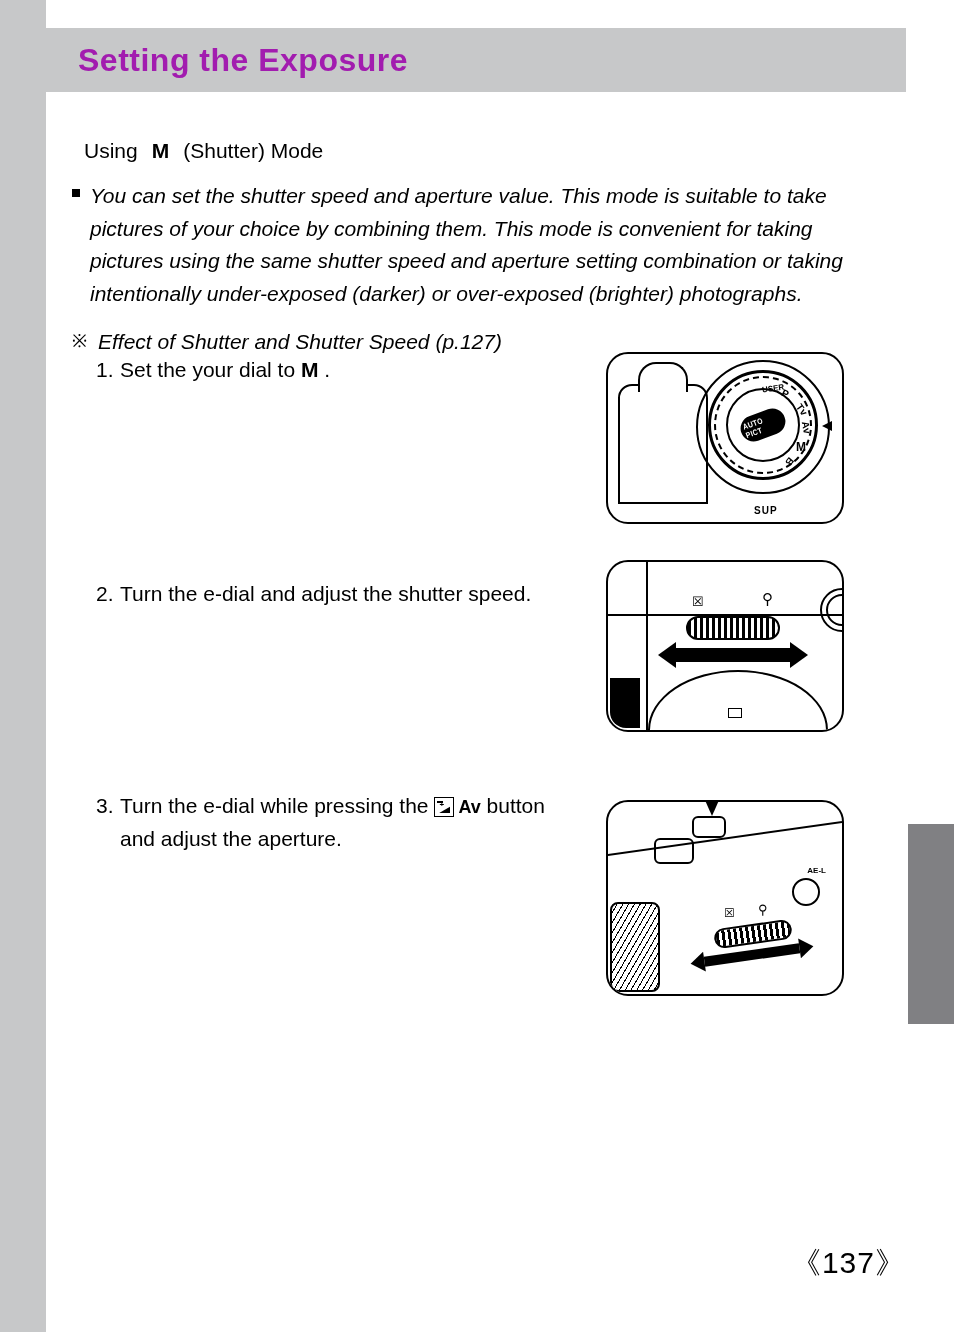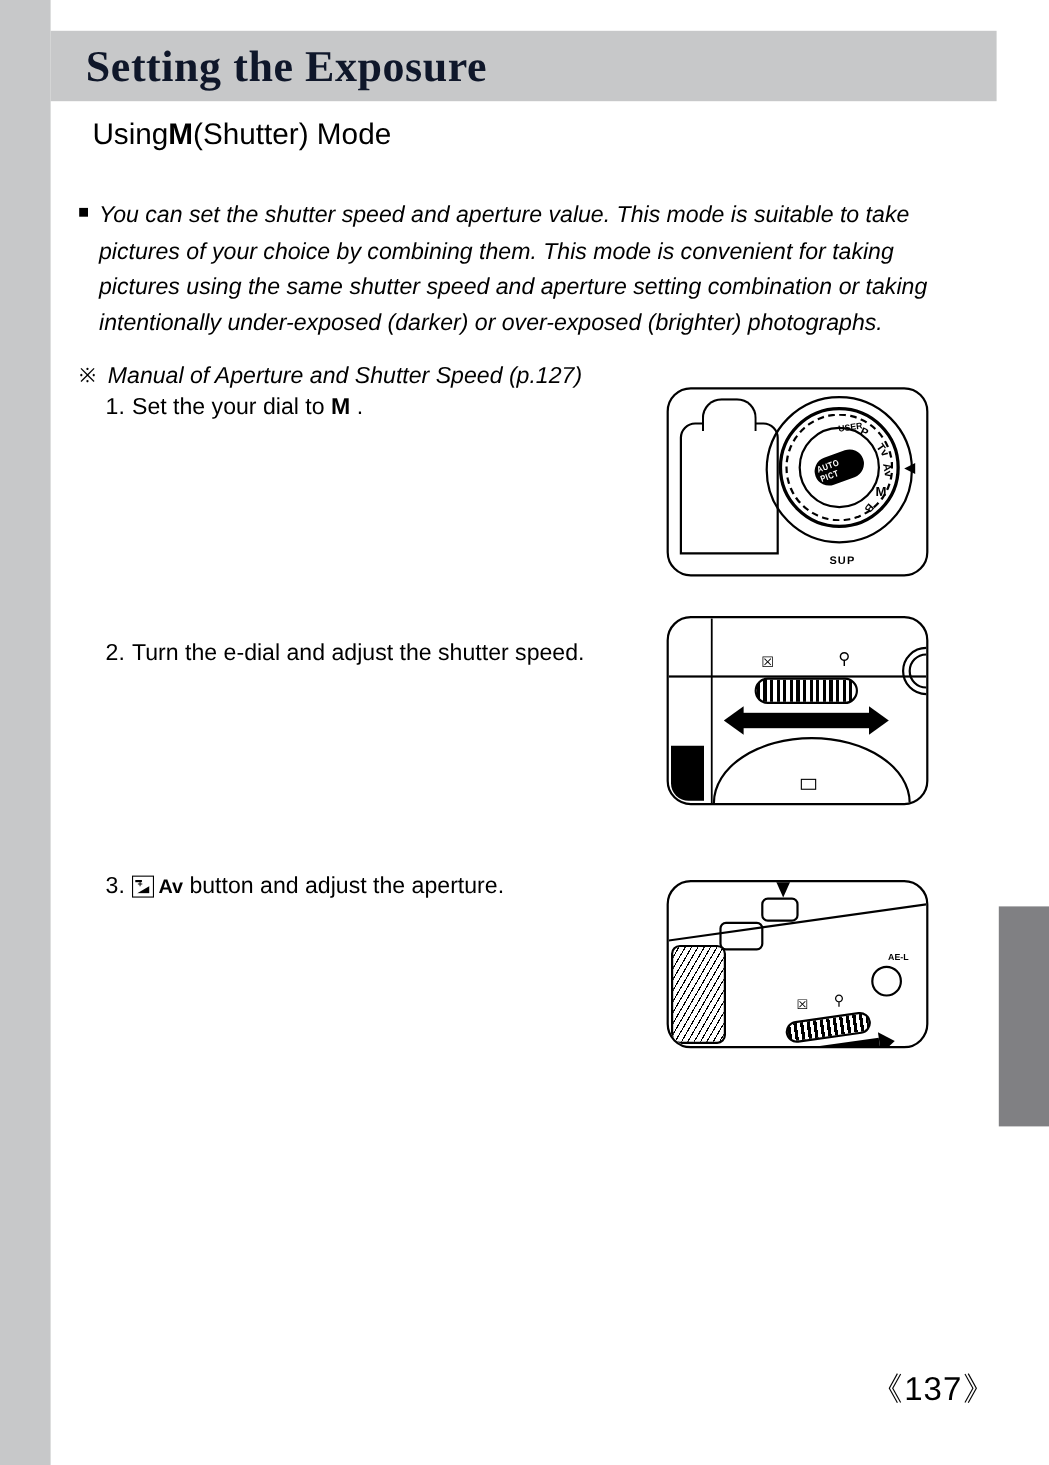--- a/index.html
+++ b/index.html
@@ -2,23 +2,23 @@
 <html><head>
 <meta charset="utf-8">
 <style>
   * { box-sizing: border-box; margin: 0; padding: 0; }
   html, body { width: 954px; height: 1332px; font-family: Arial, Helvetica, sans-serif; background: #ffffff; }
   .page { position: relative; width: 954px; height: 1332px; }
 
   .edge-bar { position: absolute; left: 0; top: 0; width: 46px; height: 1332px; background: #c7c8c9; }
 
   .title-bar { position: absolute; left: 46px; top: 28px; right: 48px; height: 64px; background: #c7c8c9; display: flex; align-items: center; padding-left: 32px; }
-  .title-text { font-size: 40px; font-weight: 700; color: #0f172a; letter-spacing: 0.5px; font-family: Liberation Serif, serif; }
-
-  .subhead { position: absolute; left: 84px; top: 107px; font-size: 27px; color: #000; display: flex; align-items: center; gap: 0; }
+  .title-text { font-size: 32px; font-weight: 700; color: #a21caf; letter-spacing: 0.5px; }
+
+  .subhead { position: absolute; left: 84px; top: 139px; font-size: 21px; color: #000; display: flex; align-items: center; gap: 14px; }
   .m-glyph { font-weight: 700; font-family: Arial, sans-serif; }
 
   .body-block { position: absolute; left: 72px; top: 180px; width: 800px; font-size: 21px; line-height: 1.55; color: #000; }
   .bullet-row { display: flex; gap: 8px; margin-bottom: 16px; }
   .bullet-mark { width: 10px; flex: 0 0 10px; padding-top: 9px; }
   .bullet-mark::before { content: ""; display: block; width: 8px; height: 8px; background: #000; }
   .ref-mark { width: 18px; flex: 0 0 18px; font-size: 18px; padding-top: 2px; }
   .bullet-text { flex: 1; font-style: italic; }
 
   .step { font-size: 21px; line-height: 1.55; color: #000; margin-top: 40px; display: flex; }
@@ -70,21 +70,21 @@
   .illus2 .edial { position: absolute; left: 78px; top: 54px; width: 94px; height: 24px; border: 2px solid #000; border-radius: 12px; background: repeating-linear-gradient(90deg,#000 0 3px,#fff 3px 6px); }
   .illus2 .arrow-bar { position: absolute; left: 66px; top: 86px; width: 118px; height: 14px; background: #000; }
   .illus2 .arrow-bar::before { content:""; position:absolute; left:-16px; top:-6px; border-top:13px solid transparent; border-bottom:13px solid transparent; border-right:18px solid #000; }
   .illus2 .arrow-bar::after  { content:""; position:absolute; right:-16px; top:-6px; border-top:13px solid transparent; border-bottom:13px solid transparent; border-left:18px solid #000; }
   .illus2 .lens-arc { position: absolute; left: 40px; bottom: -60px; width: 180px; height: 120px; border: 2px solid #000; border-radius: 50%; }
   .illus2 .tri { position:absolute; left: 120px; bottom: 12px; width:0; height:0; border-left:7px solid transparent; border-right:7px solid transparent; border-bottom:10px solid #fff; outline:1.5px solid #000; outline-offset:-1.5px; }
   .illus2 .cornerL { position:absolute; left:0; top:0; width:40px; height:100%; border-right:2px solid #000; border-top-left-radius:20px; border-bottom-left-radius:20px; }
   .illus2 .cornerL-fill { position:absolute; left:2px; bottom:2px; width:30px; height:50px; background:#000; border-bottom-left-radius:16px; }
 
   
-  .illus3 { left: 606px; top: 800px; width: 238px; height: 153px; }
+  .illus3 { left: 606px; top: 800px; width: 238px; height: 196px; }
   .illus3 .top-line { position:absolute; left:0; top:52px; width:100%; height:0; border-top:2px solid #000; transform: skewY(-8deg); transform-origin:left; }
   .illus3 .avbtn { position:absolute; left:84px; top:14px; width:34px; height:22px; border:2px solid #000; border-radius:6px; background:#fff; }
   .illus3 .avarrow { position:absolute; left:96px; top:-4px; width:0; height:0; border-left:8px solid transparent; border-right:8px solid transparent; border-top:18px solid #000; }
   .illus3 .ael { position:absolute; right:22px; top:76px; width:28px; height:28px; border:2px solid #000; border-radius:50%; }
   .illus3 .ael-lbl { position:absolute; right:16px; top:64px; font-size:8px; font-weight:700; }
   .illus3 .mark1 { position:absolute; left:116px; top:104px; font-size:12px; }
   .illus3 .mark2 { position:absolute; left:150px; top:100px; font-size:13px; }
   .illus3 .edial { position:absolute; left:106px; top:122px; width:78px; height:20px; border:2px solid #000; border-radius:10px; background: repeating-linear-gradient(90deg,#000 0 3px,#fff 3px 6px); transform: rotate(-8deg); }
   .illus3 .arrow-bar { position:absolute; left:96px; top:148px; width:96px; height:10px; background:#000; transform: rotate(-8deg); }
   .illus3 .arrow-bar::before { content:""; position:absolute; left:-14px; top:-5px; border-top:10px solid transparent; border-bottom:10px solid transparent; border-right:14px solid #000; }
@@ -113,21 +113,21 @@
     <span> (Shutter) Mode</span>
   </div>
 
   <div class="body-block">
     <div class="bullet-row">
       <div class="bullet-mark"></div>
       <div class="bullet-text">You can set the shutter speed and aperture value. This mode is suitable to take pictures of your choice by combining them. This mode is convenient for taking pictures using the same shutter speed and aperture setting combination or taking intentionally under-exposed (darker) or over-exposed (brighter) photographs.</div>
     </div>
     <div class="bullet-row">
       <div class="ref-mark">※</div>
-      <div class="bullet-text">Manual of Aperture and Shutter Speed (p.127)</div>
+      <div class="bullet-text">Effect of Shutter and Shutter Speed (p.127)</div>
     </div>
   </div>
 
   <div class="step1-area">
     <div class="step" style="margin-top:0;">
       <div class="step-num">1.</div>
       <div class="step-text">
         <span>Set the your dial to </span><span class="m-glyph">M</span><span> .</span>
       </div>
     </div>
@@ -137,20 +137,21 @@
     <div class="step" style="margin-top:0;">
       <div class="step-num">2.</div>
       <div class="step-text">Turn the e-dial and adjust the shutter speed.</div>
     </div>
   </div>
 
   <div class="step3-area">
     <div class="step" style="margin-top:0;">
       <div class="step-num">3.</div>
       <div class="step-text">
+        <span>Turn the e-dial while pressing the </span>
         <span class="av-button">
           <span class="av-icon">
               <span class="av-plus">+</span>
             </span>
           <span class="av-label">Av</span>
         </span>
         <span> button and adjust the aperture.</span>
       </div>
     </div>
   </div>

